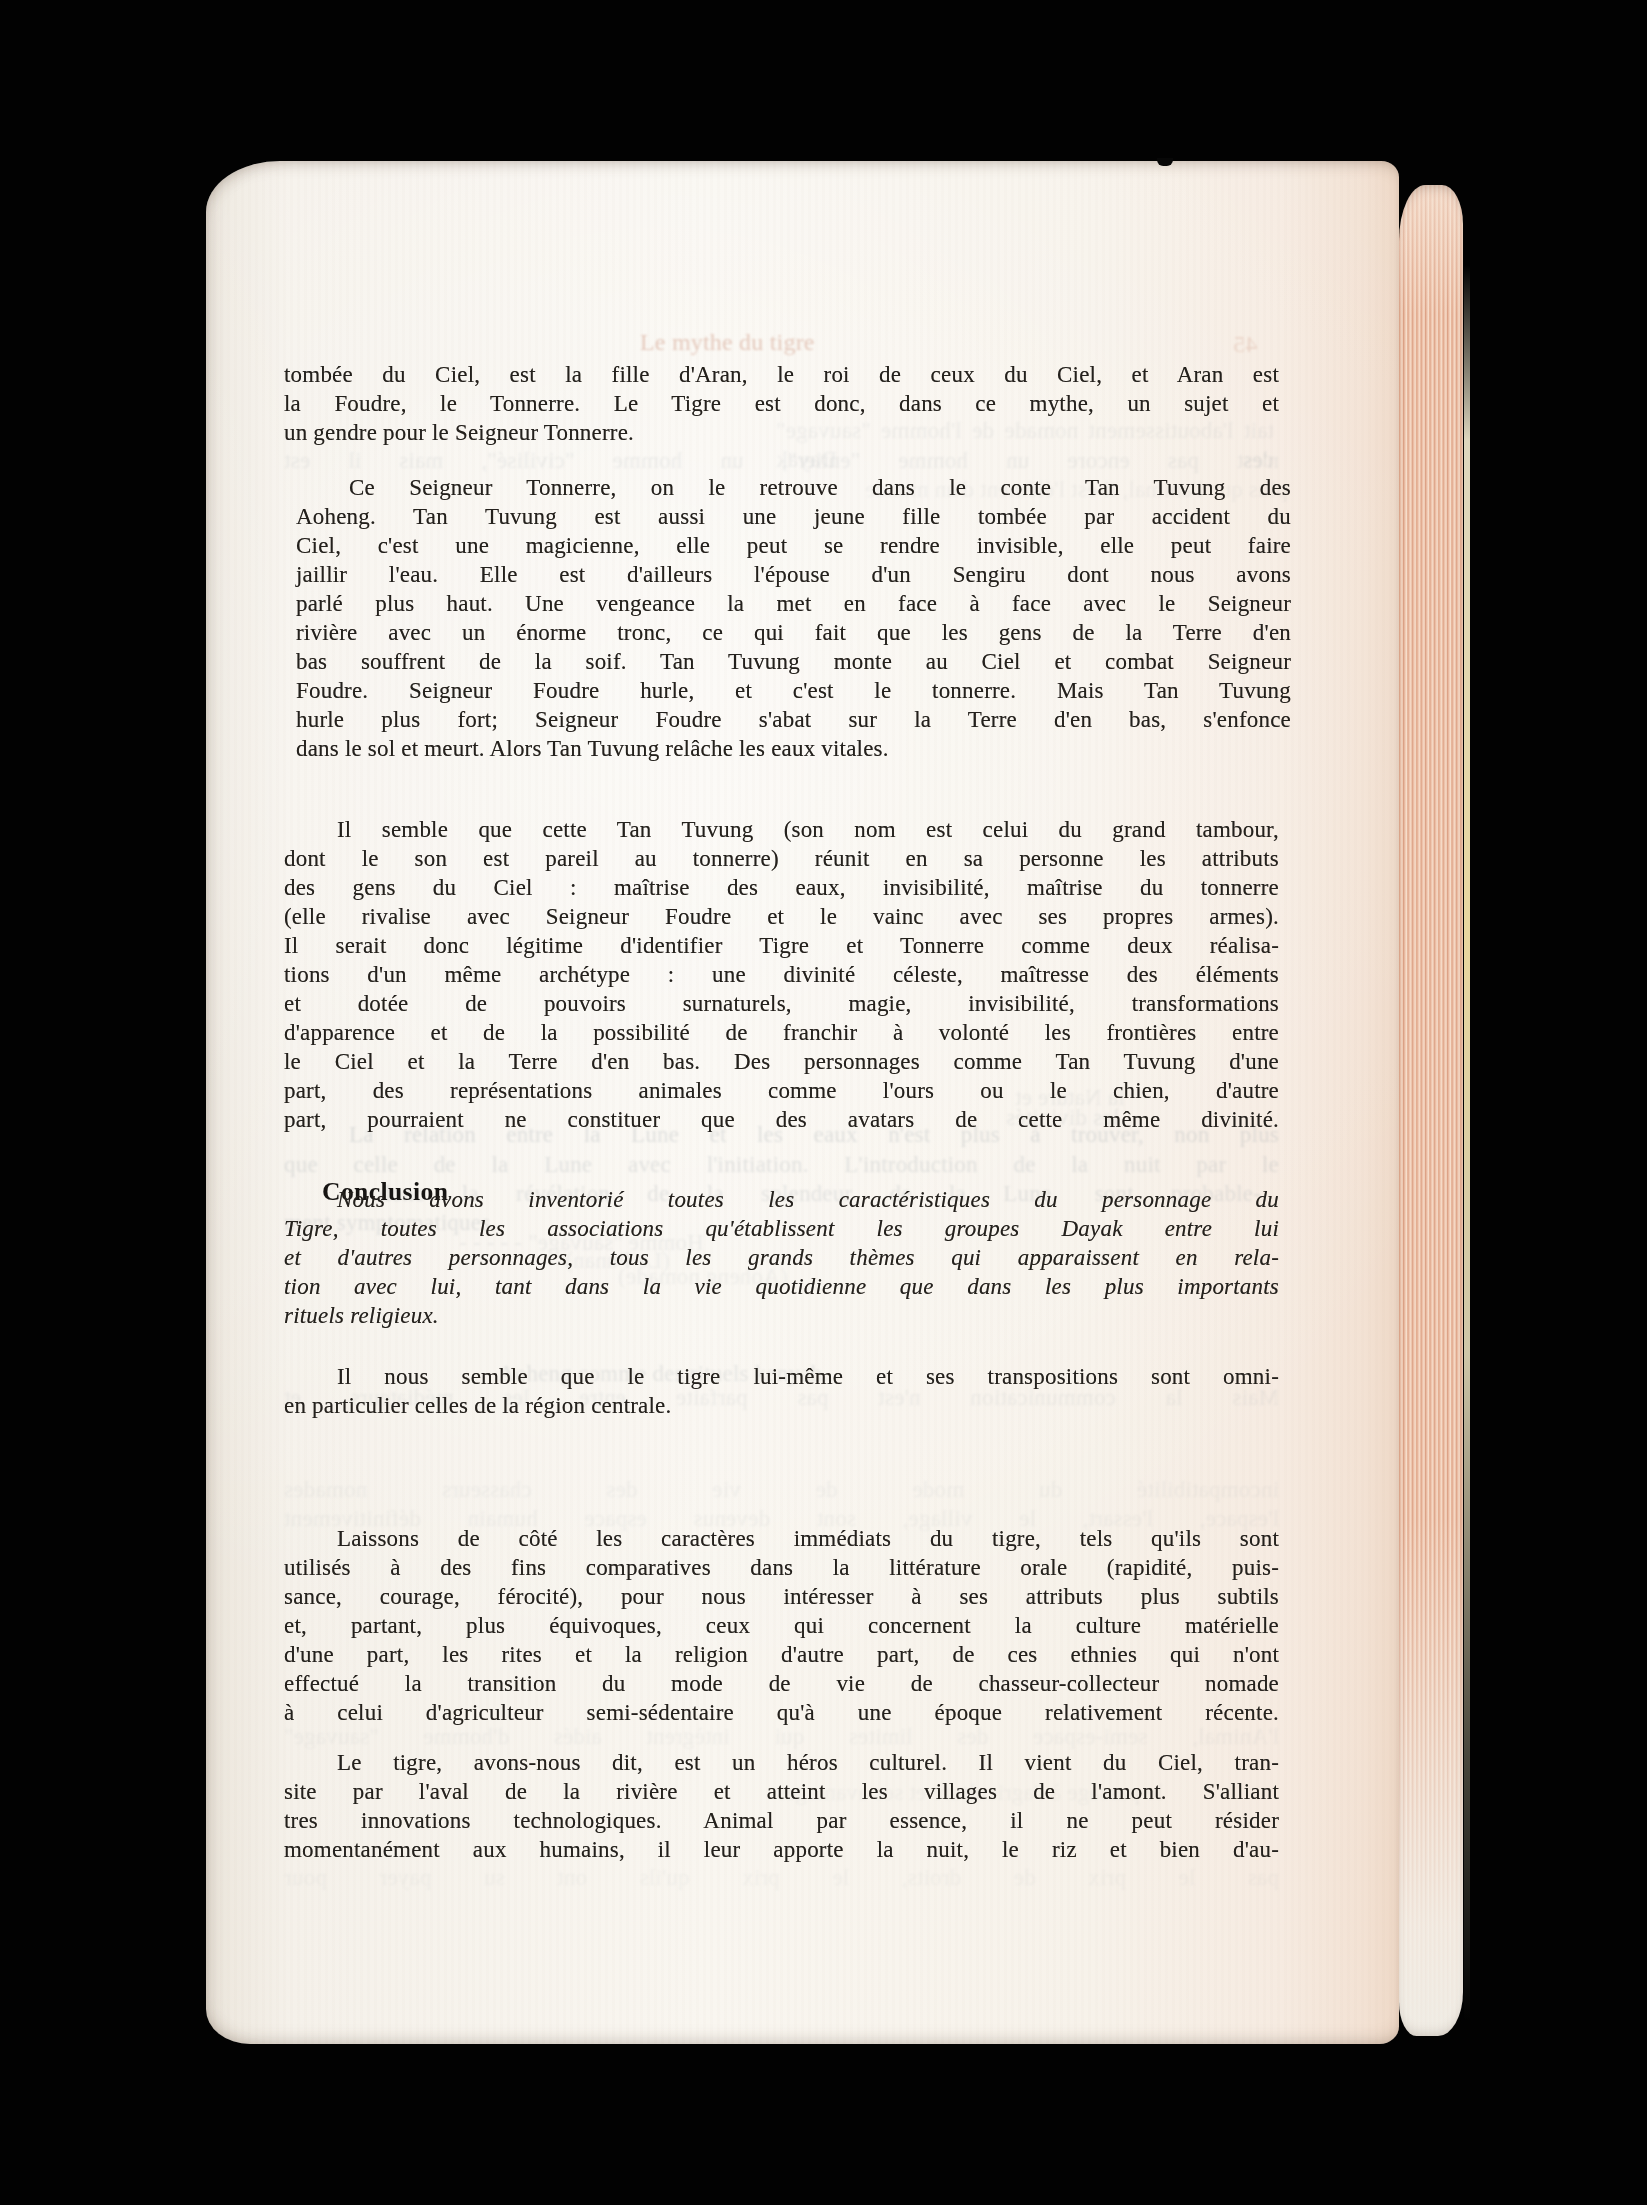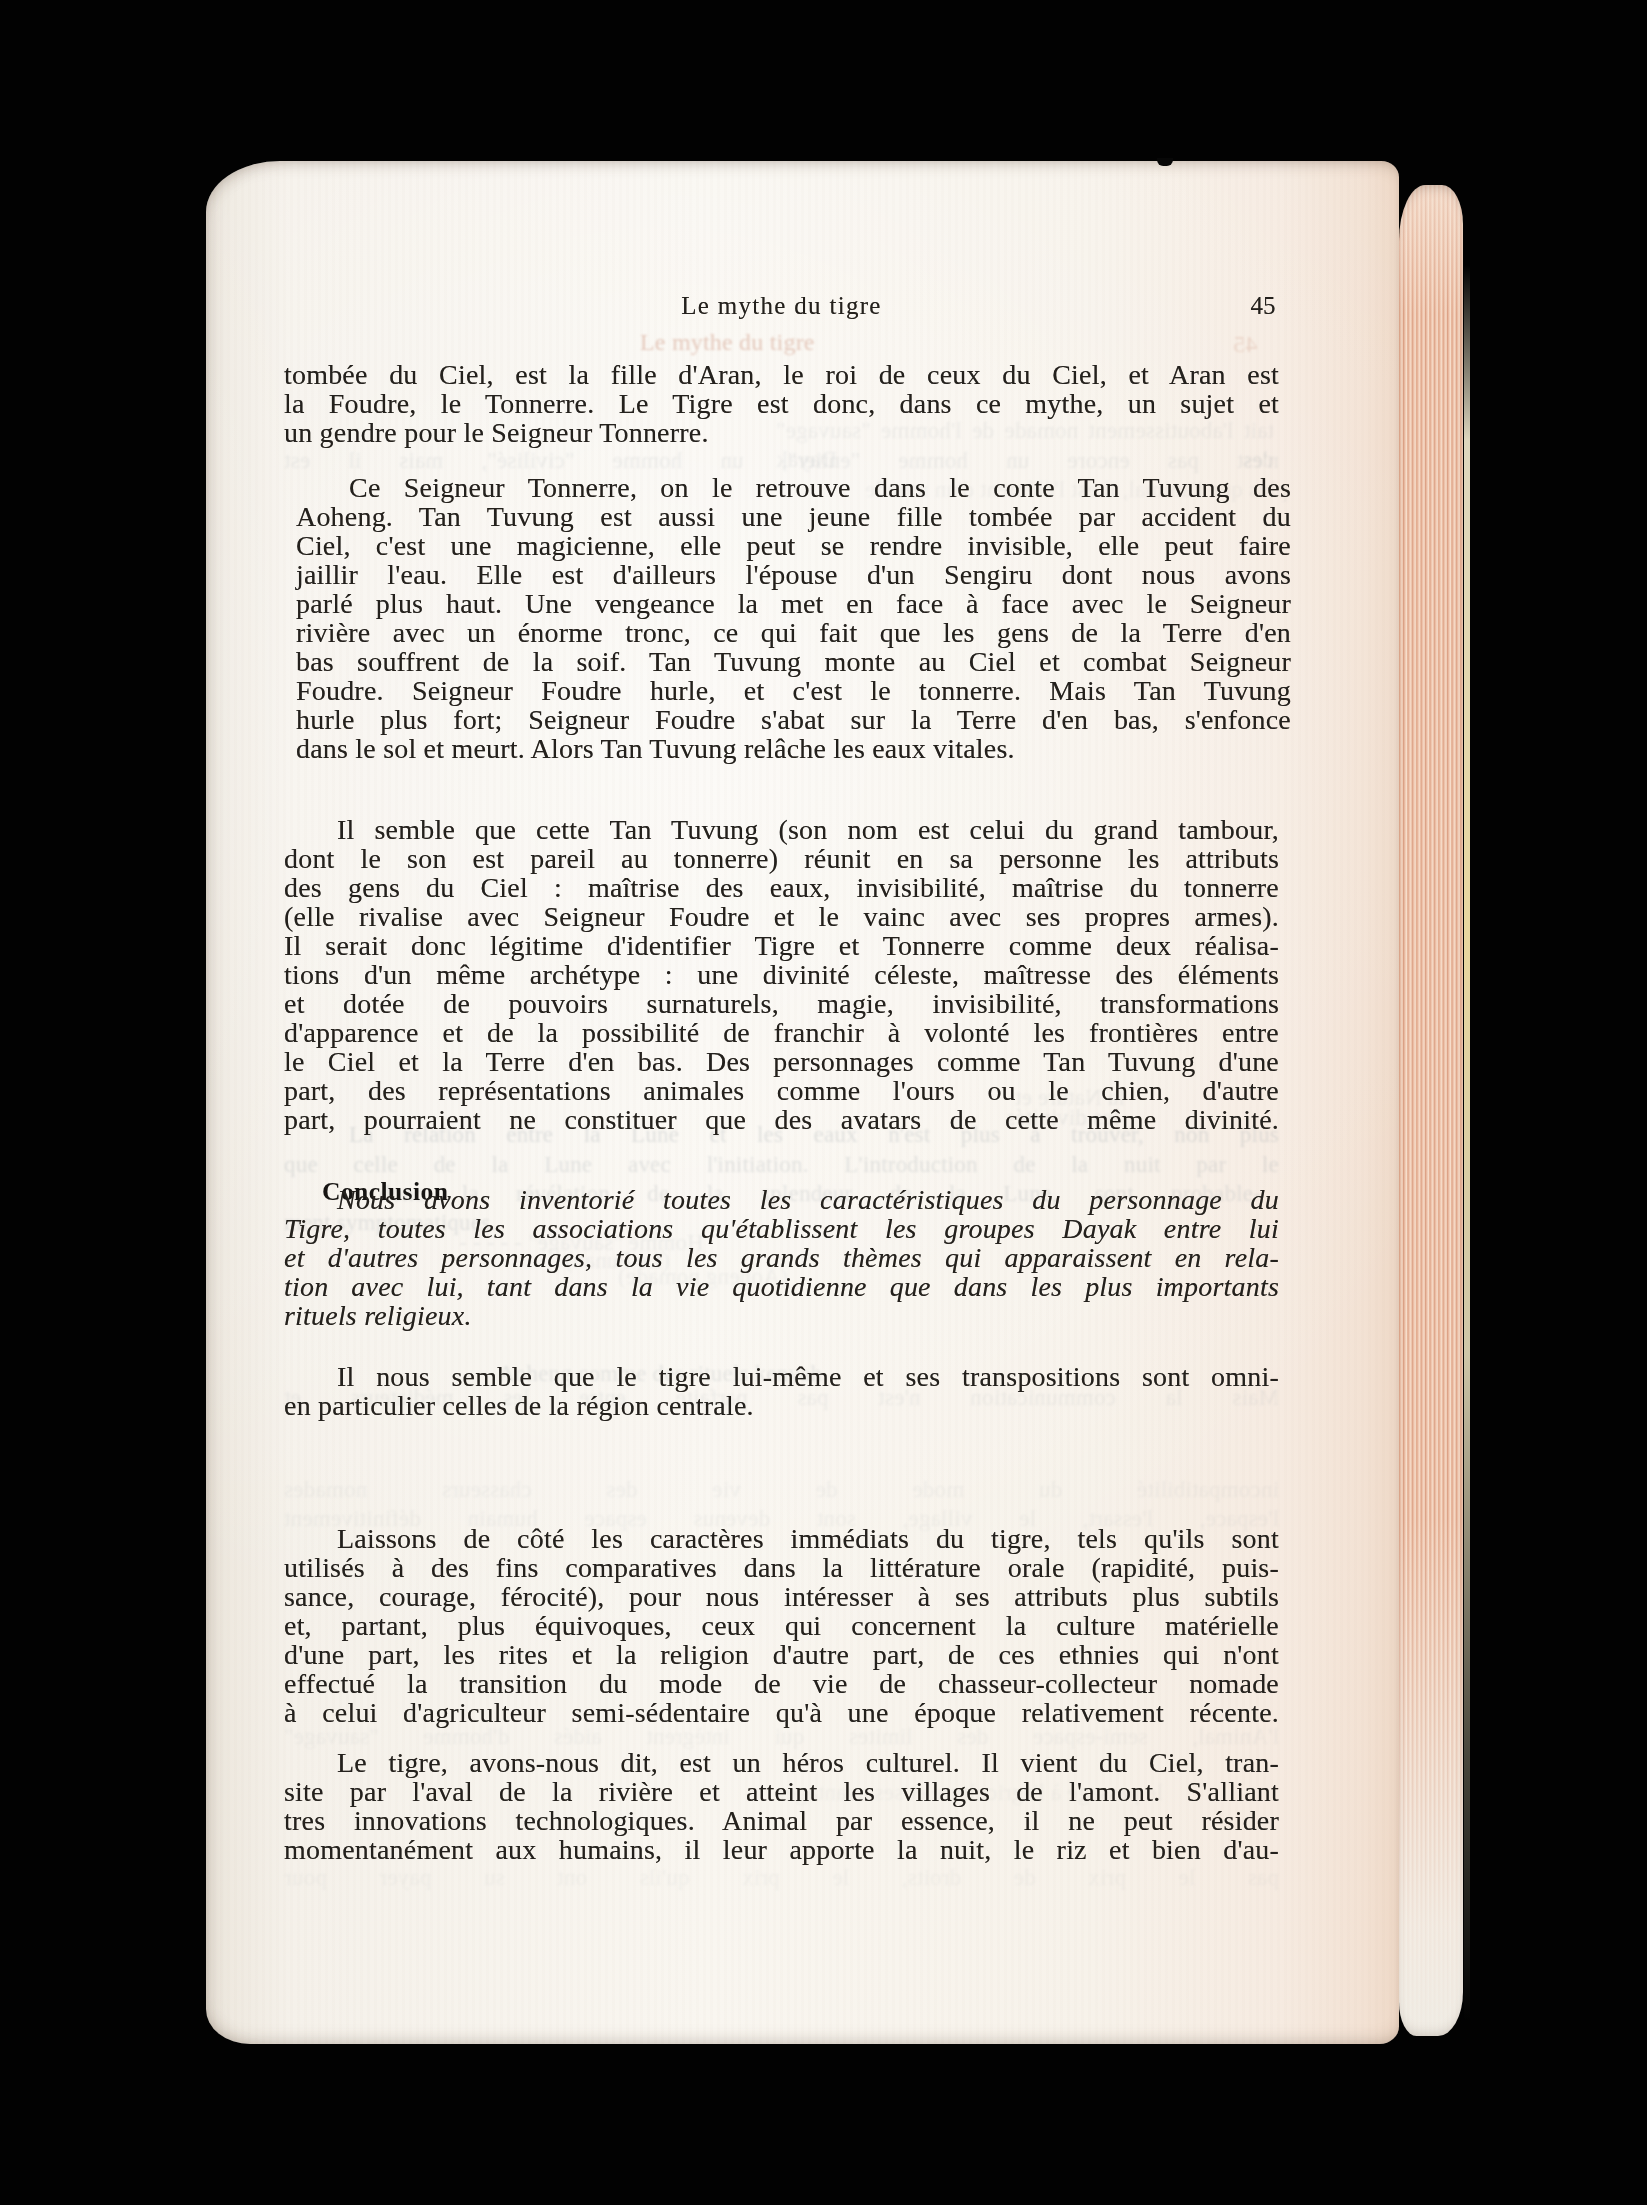--- a/index.html
+++ b/index.html
@@ -49,21 +49,21 @@
     position:absolute;right:3.5px;top:0;font-size:25px;line-height:30px;
     color:var(--ink,#24211d);text-shadow:0 0 0.5px rgba(35,28,22,0.45);
   }
   .section-heading{
     position:absolute;left:282px;top:1177px;font-size:25.6px;font-weight:bold;letter-spacing:0.4px;
     color:var(--ink_heading,#171513);
     margin-left:40px;
   }
   .para{position:absolute;left:284px;width:995px;}
   .line{
-    height:29px;line-height:29px;font-size:28px;letter-spacing:0.2px;
+    height:29px;line-height:29px;font-size:23px;letter-spacing:0.2px;
     color:var(--ink,#24211d);text-shadow:0 0 0.5px rgba(35,28,22,0.45);
     text-align:justify;text-align-last:justify;overflow:visible;white-space:normal;
   }
   .line.endline{text-align-last:left;}
   .line.indent{text-indent:53px;}
   
   .ghost{
     position:absolute;font-size:23px;line-height:29px;letter-spacing:0.2px;
     color:var(--ghost_gray,#97a0a6);filter:blur(1px);white-space:nowrap;
   }
@@ -72,24 +72,20 @@
 </style>
 </head>
 <body>
 
 <div class="stage">
   <div class="page"></div>
   <div class="edge-stack"></div>
   <div class="cover-line"></div>
   <div class="notch"></div>
 
-  <div class="header">
-    <div class="title">Le mythe du tigre</div>
-    <div class="pagenum">45</div>
-  </div>
 
   <div>
       <div class="ghost" style="left: 640px; top: 328px; font-size: 24px; color: rgb(207, 154, 133); opacity: 0.5;">Le mythe du tigre</div>
       <div class="ghost mir" style="left: 1233px; top: 330px; font-size: 24px; color: rgb(207, 154, 133); opacity: 0.3;">45</div>
       <div class="ghost mir fill" style="left: 776px; top: 416px; width: 498px; opacity: 0.13;">tait l'aboutissement nomade de l'homme "sauvage" des Dayak</div>
       <div class="ghost mir fill" style="left: 284px; top: 446px; width: 995px; opacity: 0.15;">n'est pas encore un homme "entier", un homme "civilisé", mais il est</div>
       <div class="ghost mir" style="left: 865px; top: 475px; opacity: 0.1;">plus que l'animal, il est l'élément d'un monde</div>
       <div class="ghost mir" style="left: 1015px; top: 1083px; opacity: 0.13;">la Nature et</div>
       <div class="ghost mir" style="left: 1006px; top: 1103px; opacity: 0.15;">les divinités</div>
       <div class="ghost fill" style="left: 349px; top: 1120px; width: 930px; opacity: 0.26;">La relation entre la Lune et les eaux n'est plus à trouver, non plus</div>

